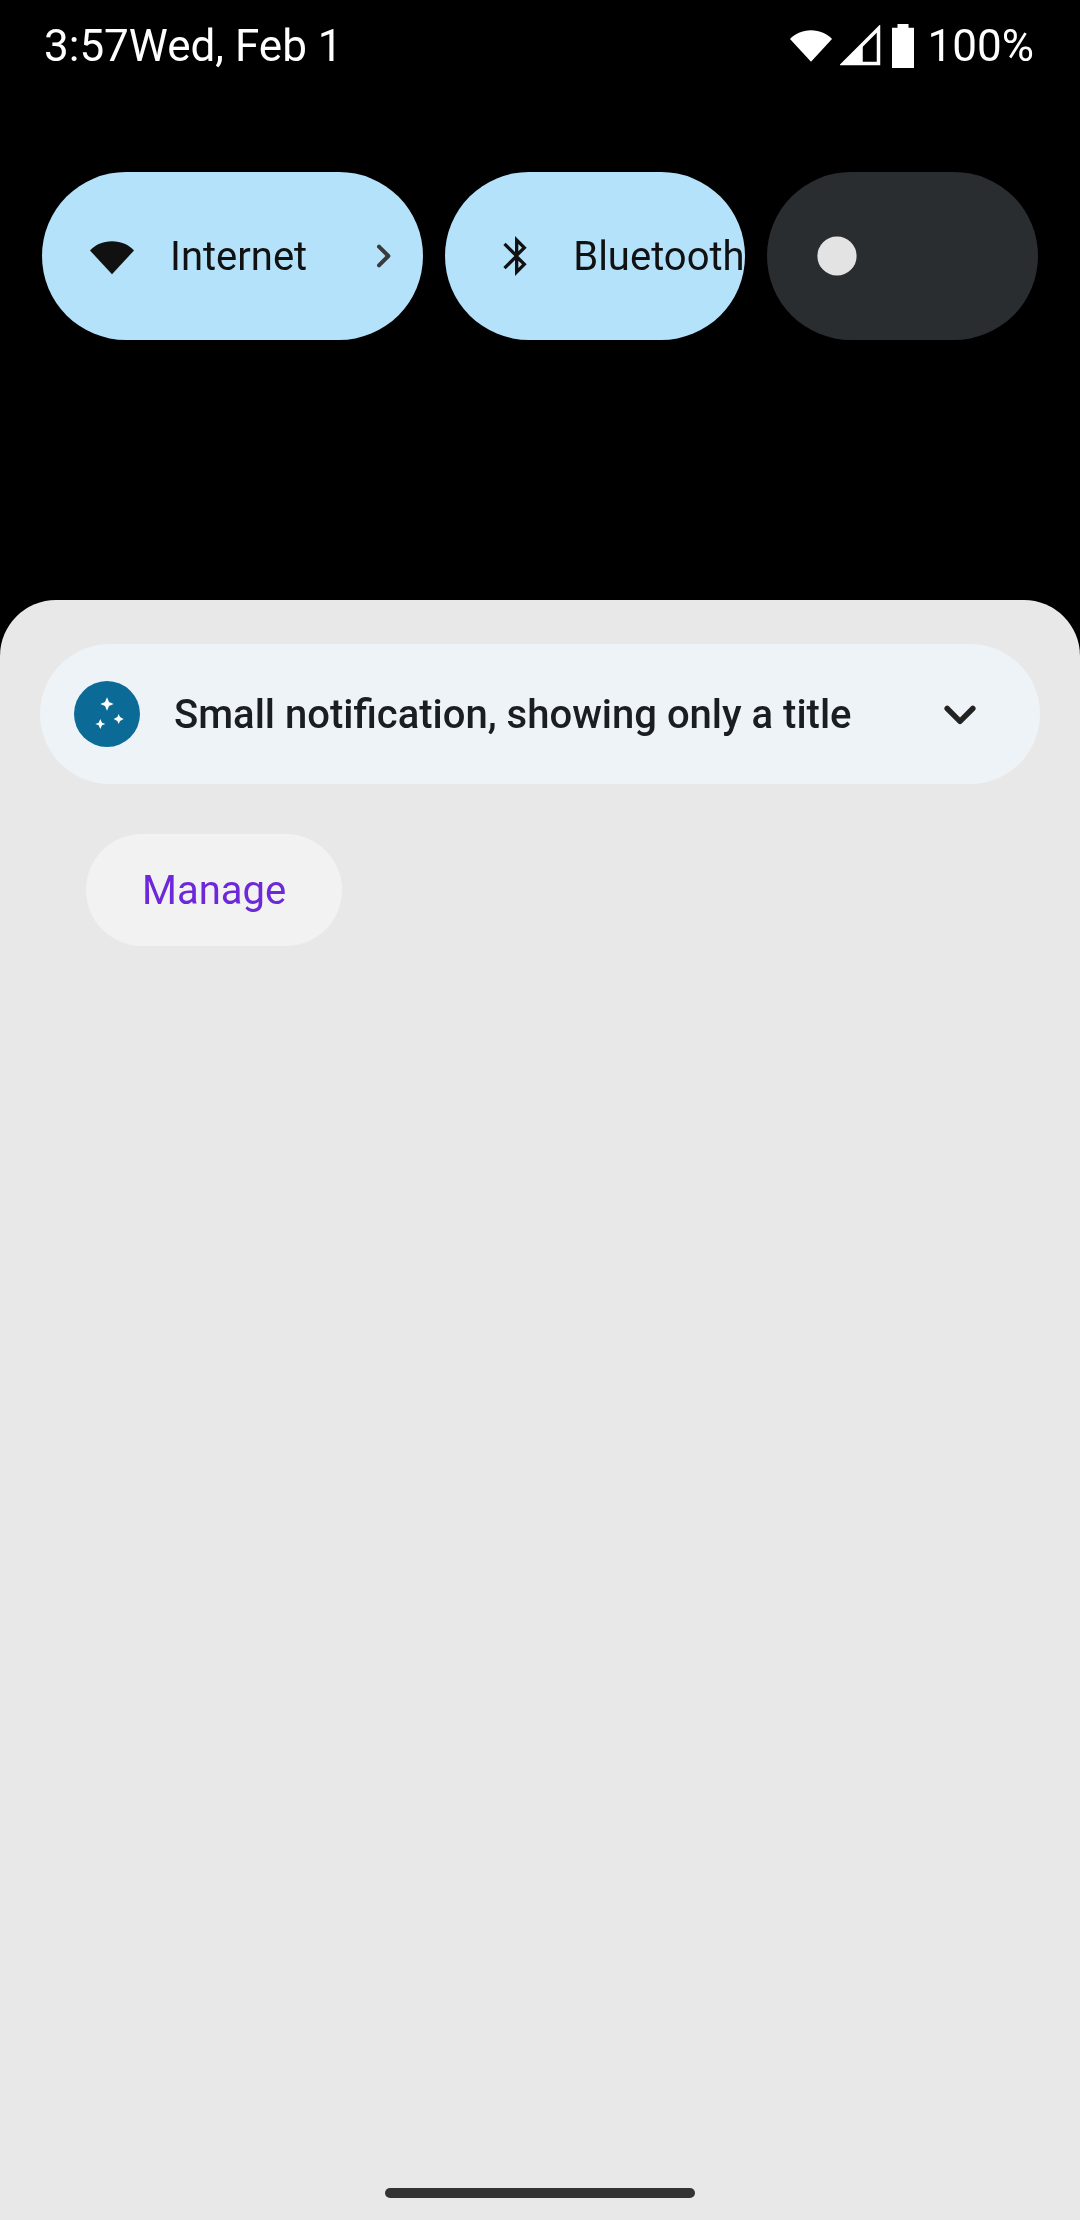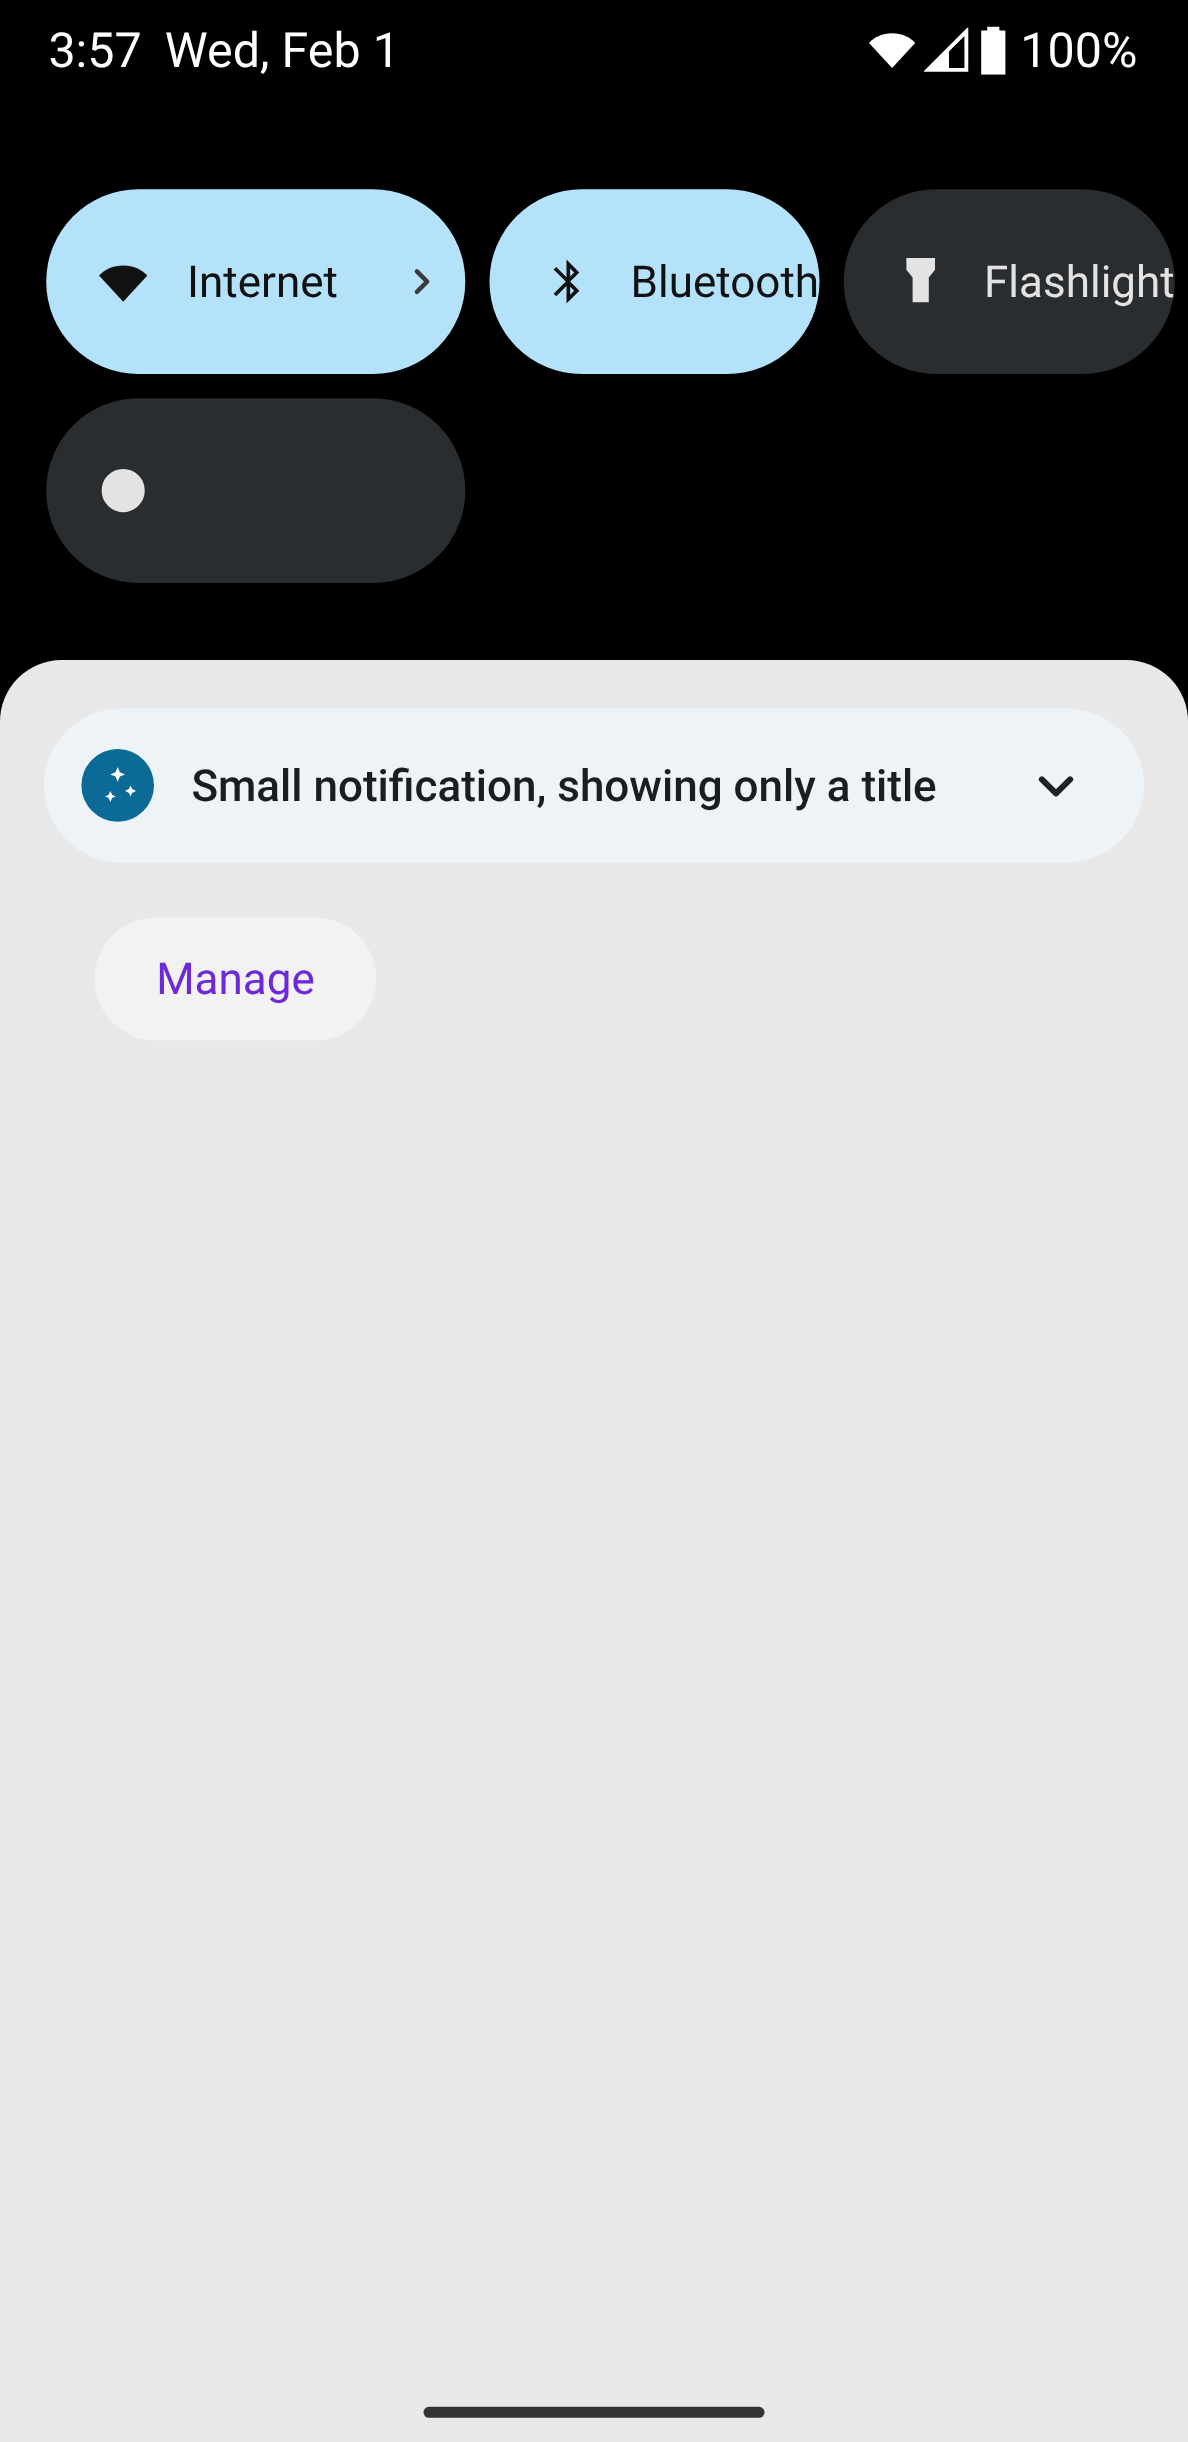--- a/index.html
+++ b/index.html
@@ -12,21 +12,21 @@
 
   
   .status-bar {
     height: 92px;
     display: flex;
     align-items: center;
     justify-content: space-between;
     padding: 0 46px 0 44px;
     color: #fff;
   }
-  .status-left { display: flex; align-items: center; gap: 21px; }
+  .status-left { display: flex; align-items: center; gap: 0; }
   .status-time { font-size: 44px; font-weight: 400; }
   .status-date { font-size: 44px; font-weight: 400; }
   .status-right { display: flex; align-items: center; gap: 8px; text-align: right; }
   .status-right svg { display: block; }
   .battery-pct { font-size: 44px; font-weight: 400; margin-left: 4px; }
 
   
   .qs-area { padding: 80px 42px 34px; }
   .qs-grid {
     display: grid;
@@ -163,30 +163,20 @@
 
     <div class="qs-tile active">
       <span class="icon">
         <svg width="40" height="44" viewBox="0 0 24 24">
             <path d="M12 0v9.6L6.4 4 5 5.4 11.6 12 5 18.6 6.4 20 12 14.4V24l7-7-5-5 5-5-7-7zm2 4.8L16.2 7 14 9.2V4.8zm0 14.4v-4.4L16.2 17 14 19.2z"></path>
           </svg>
       </span>
       <span class="label">Bluetooth</span>
     </div>
 
-    <div class="qs-tile inactive">
-      <span class="icon">
-        <svg width="34" height="46" viewBox="0 0 24 32" fill="none" stroke-width="2.4">
-          <path d="M4 2h16v6l-4 5v15H8V13L4 8z"></path>
-            <path d="M4 7h16"></path>
-            <circle cx="12" cy="18" r="1.6" fill="#e3e3e3"></circle>
-        </svg>
-      </span>
-      <span class="label">Flashlight</span>
-    </div>
 
     <div class="qs-tile inactive">
       <span class="icon">
         <svg width="42" height="42" viewBox="0 0 24 24" fill="none" stroke-width="2.4">
           <circle cx="12" cy="12" r="10"></circle>
             <line x1="6" y1="12" x2="18" y2="12"></line>
         </svg>
       </span>
     </div>
 

